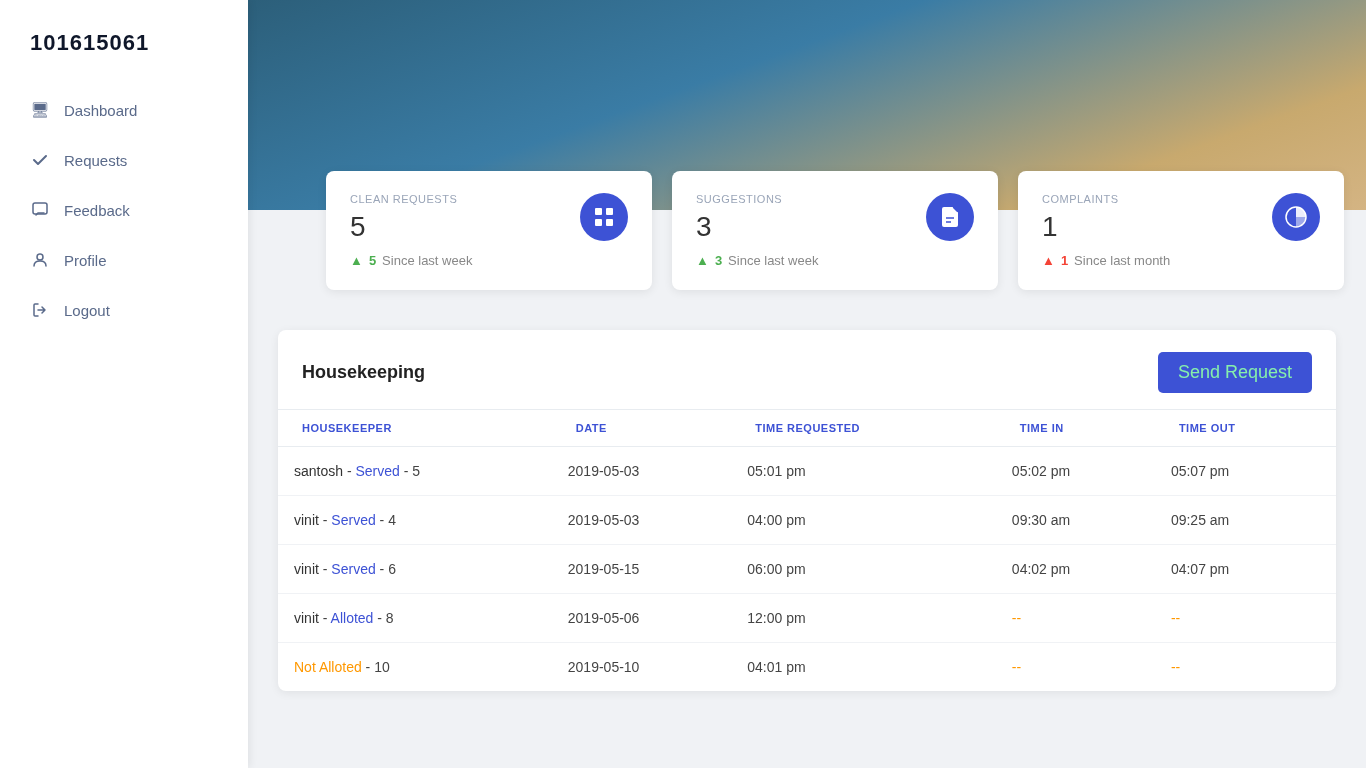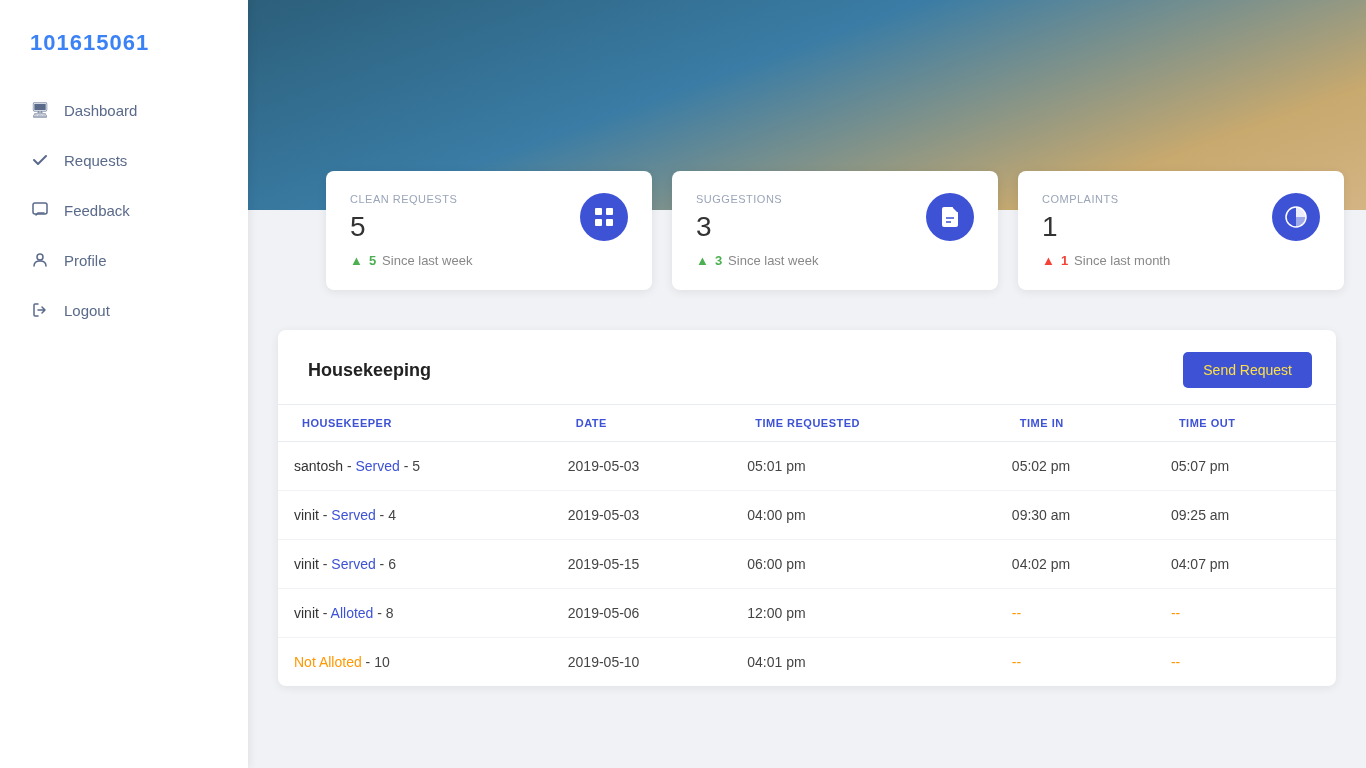--- a/index.html
+++ b/index.html
@@ -12,21 +12,21 @@
       background: #fff;
       display: flex;
       flex-direction: column;
       padding-top: 20px;
       box-shadow: 2px 0 8px rgba(0,0,0,0.07);
       z-index: 10;
     }
     .sidebar-logo {
       font-size: 22px;
       font-weight: 700;
-      color: #3b82f6;
+      color: #0f172a;
       padding: 10px 30px 30px 30px;
       letter-spacing: 1px;
     }
     .sidebar-nav { display: flex; flex-direction: column; gap: 2px; }
     .sidebar-item {
       display: flex;
       align-items: center;
       gap: 14px;
       padding: 14px 30px;
       cursor: pointer;
@@ -132,34 +132,33 @@
       background: #fff;
       border-radius: 8px;
       box-shadow: 0 2px 10px rgba(0,0,0,0.07);
       overflow: hidden;
     }
     .table-header {
       display: flex;
       justify-content: space-between;
       align-items: center;
       padding: 22px 24px 16px 24px;
-      margin-left: 6px;
     }
     .table-title {
       font-size: 18px;
       font-weight: 600;
       color: #222;
     }
     .send-request-btn {
       background: #3d52d5;
-      color: #fde047;
+      color: #86efac;
       border: none;
       padding: 10px 20px;
       border-radius: 5px;
-      font-size: 14px;
+      font-size: 18px;
       cursor: pointer;
       font-weight: 500;
     }
 
     table {
       width: 100%;
       border-collapse: collapse;
     }
     thead tr {
       border-top: 1px solid #e8ecf0;

